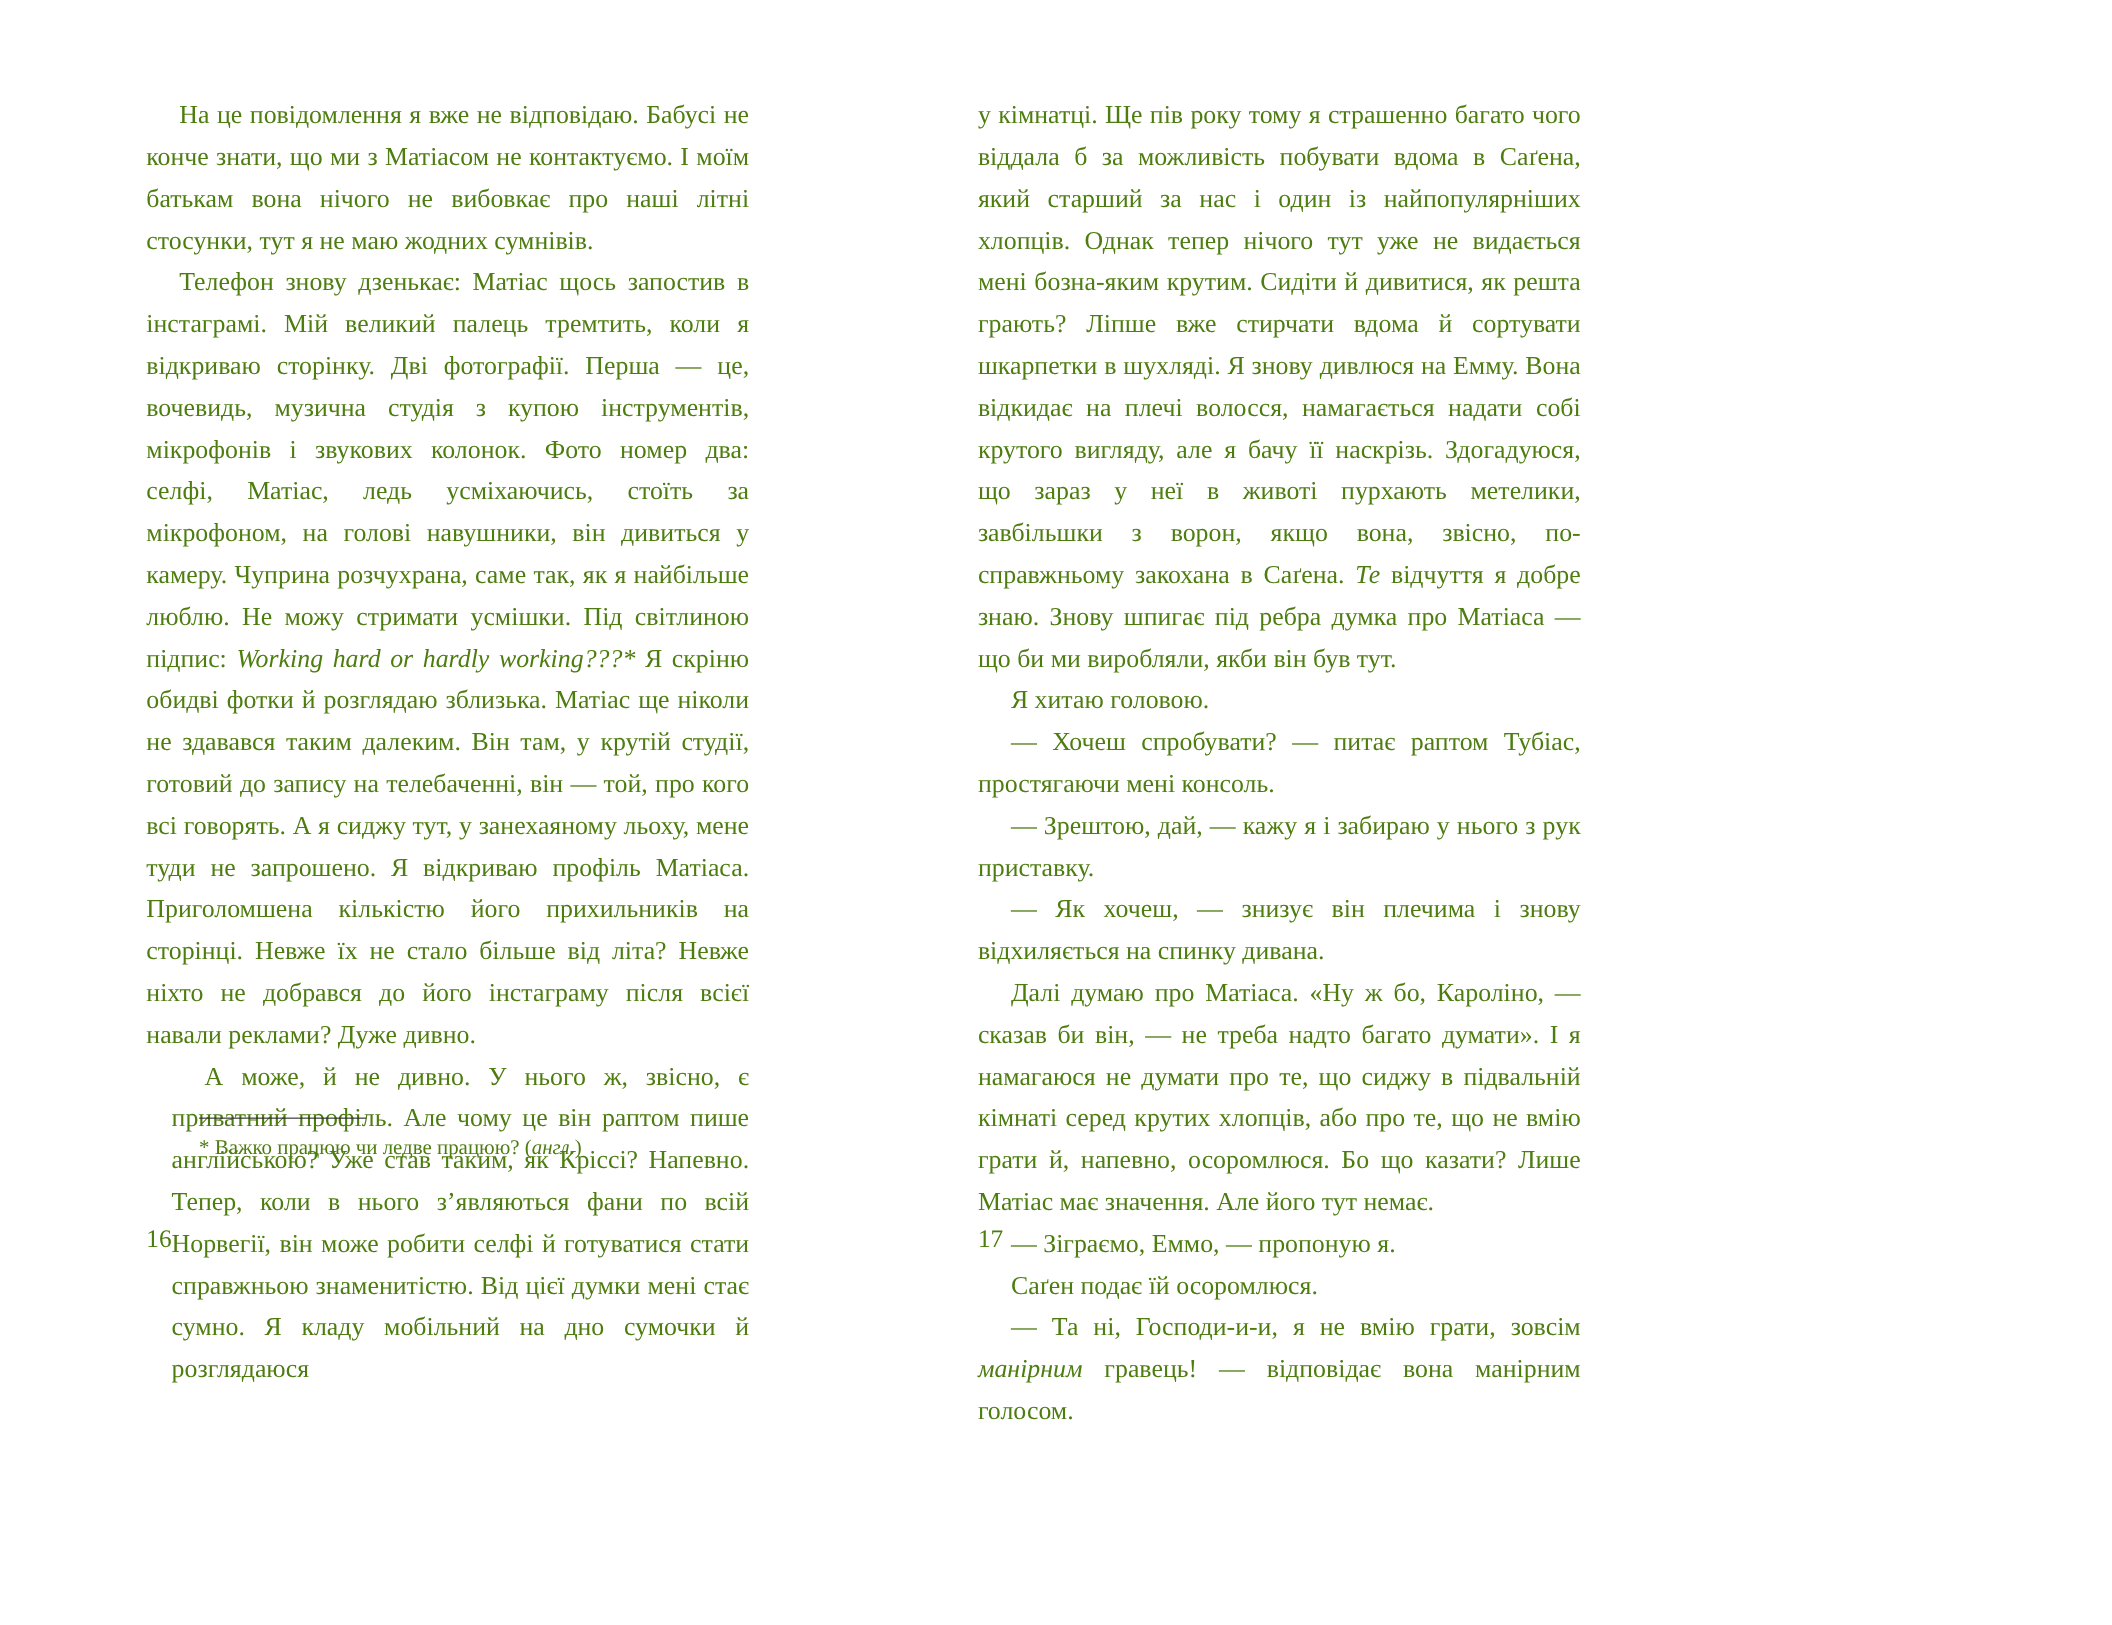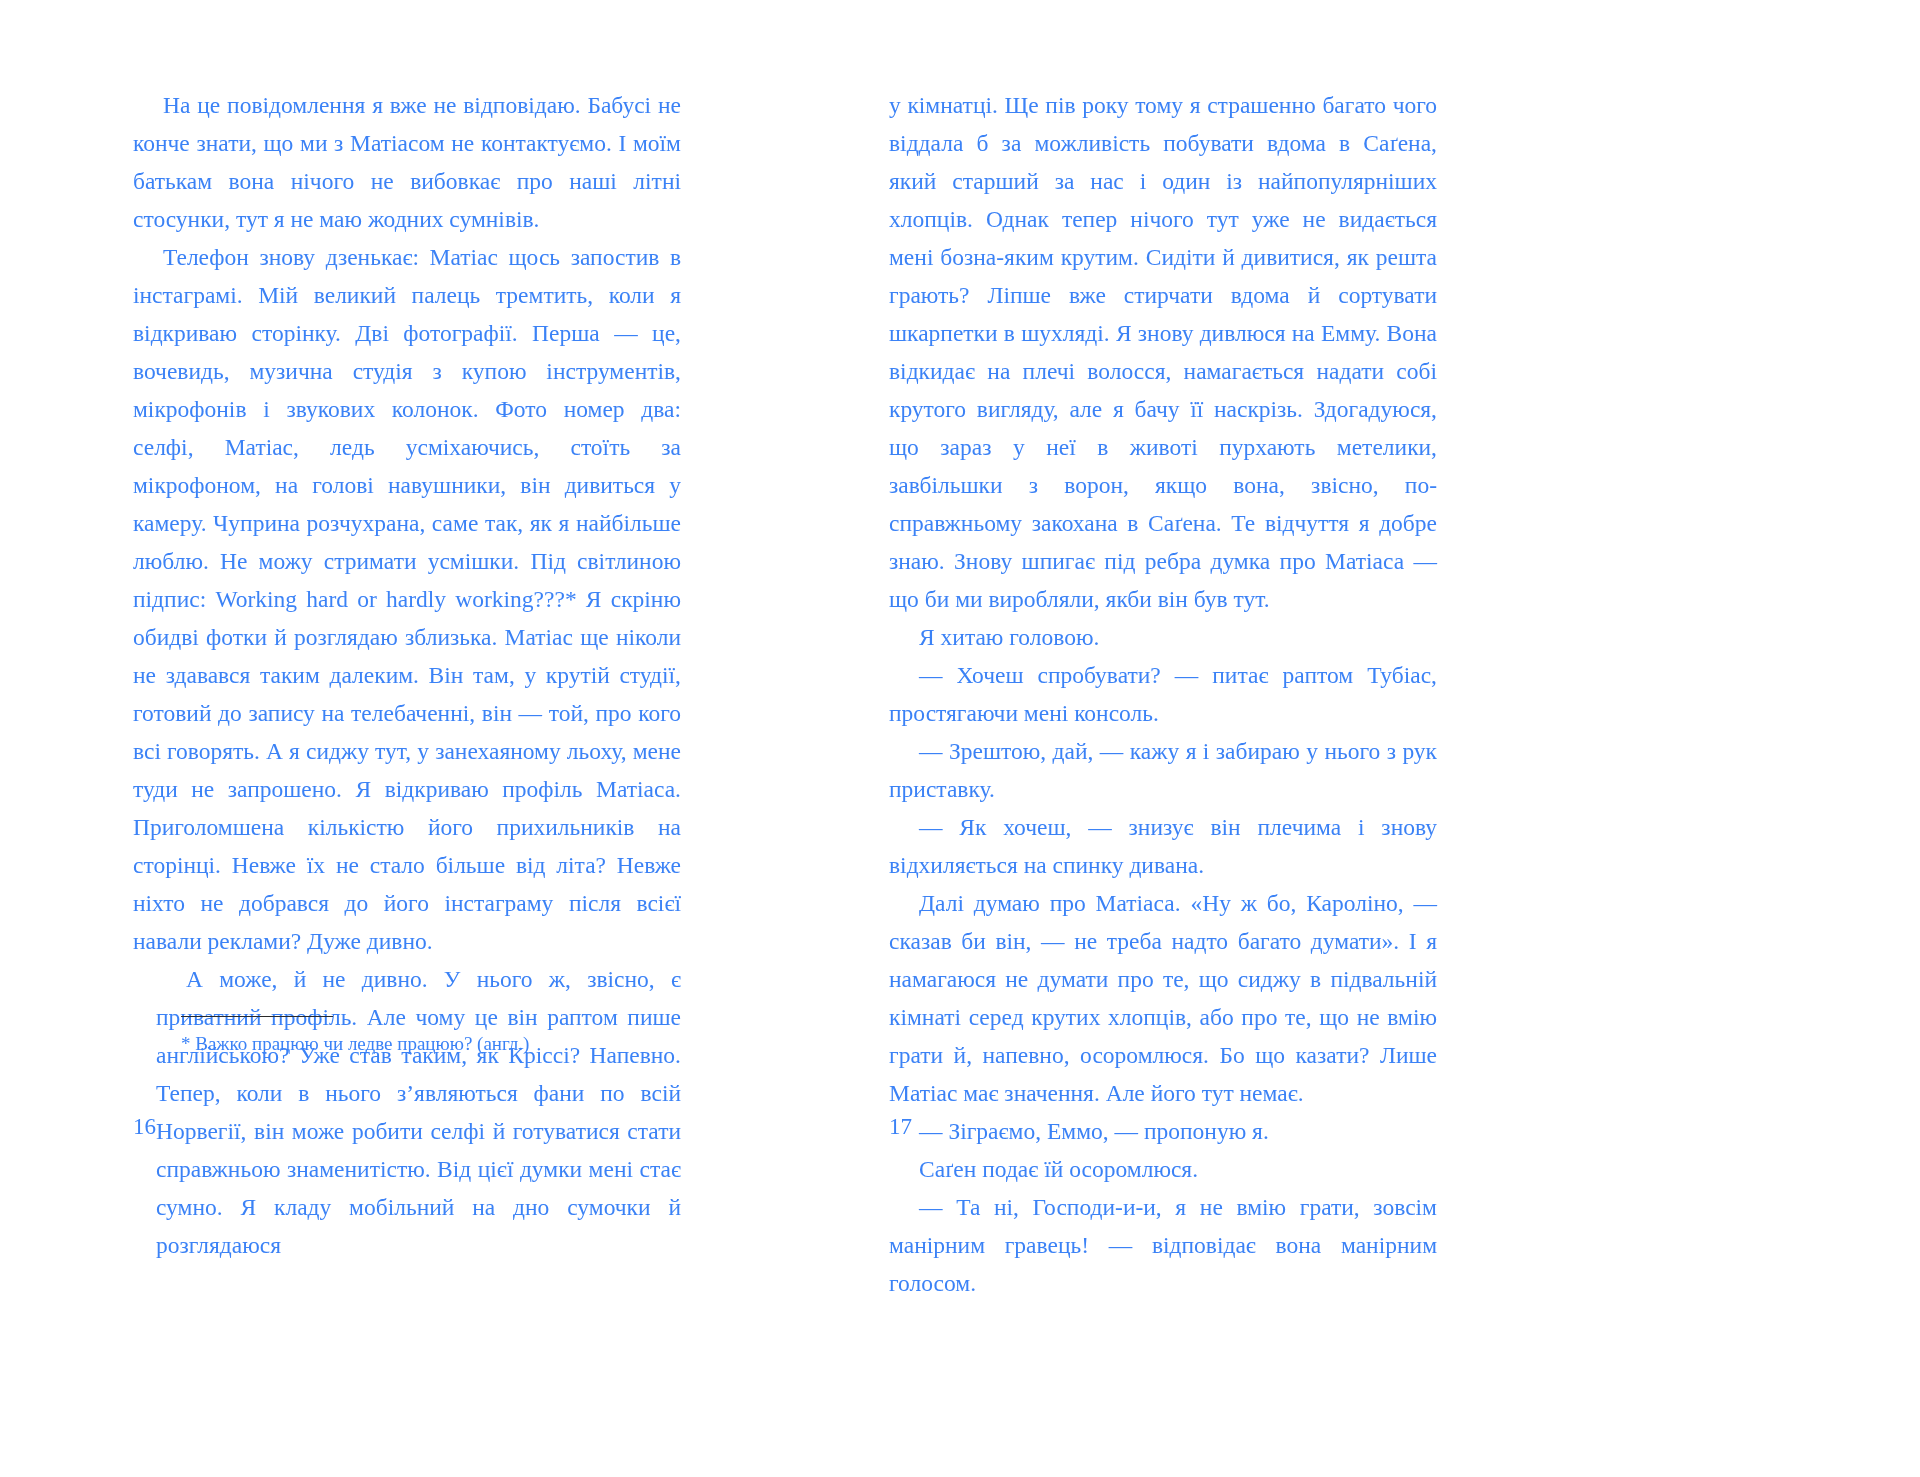--- a/index.html
+++ b/index.html
@@ -6,37 +6,37 @@
     margin: 0;
     padding: 0;
     background: #ffffff;
   }
   .spread {
     position: relative;
     width: 1920px;
     height: 1394px;
     background: #ffffff;
     font-family: "Liberation Serif", "DejaVu Serif", serif;
-    color: #3b82f6;
+    color: #4d7c0f;
     overflow: hidden;
   }
   .text-area {
     position: absolute;
     top: 86px;
     width: 548px;
     font-size: 23.5px;
     line-height: 38px;
     text-align: justify;
   }
   .text-left  { left: 133px; }
   .text-right { left: 889px; }
   p.para { margin: 0; padding: 0; }
   p.indent { text-indent: 30px; }
   p.continues { text-align-last: justify; margin-left: 23px; }
-  .it { }
+  .it { font-style: italic; }
   .footnote-block {
     position: absolute;
     left: 133px;
     top: 1016px;
     width: 548px;
     font-size: 19px;
     line-height: 26px;
     text-align: left;
     margin-left: 48px;
   }

